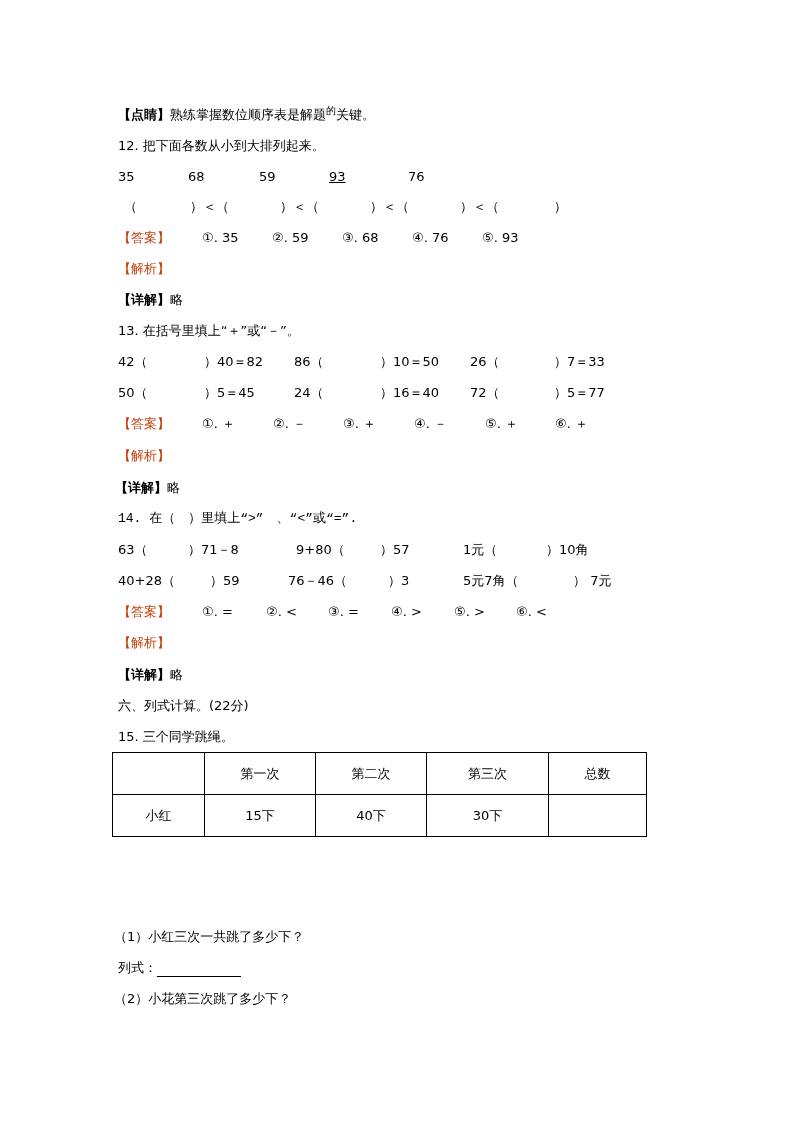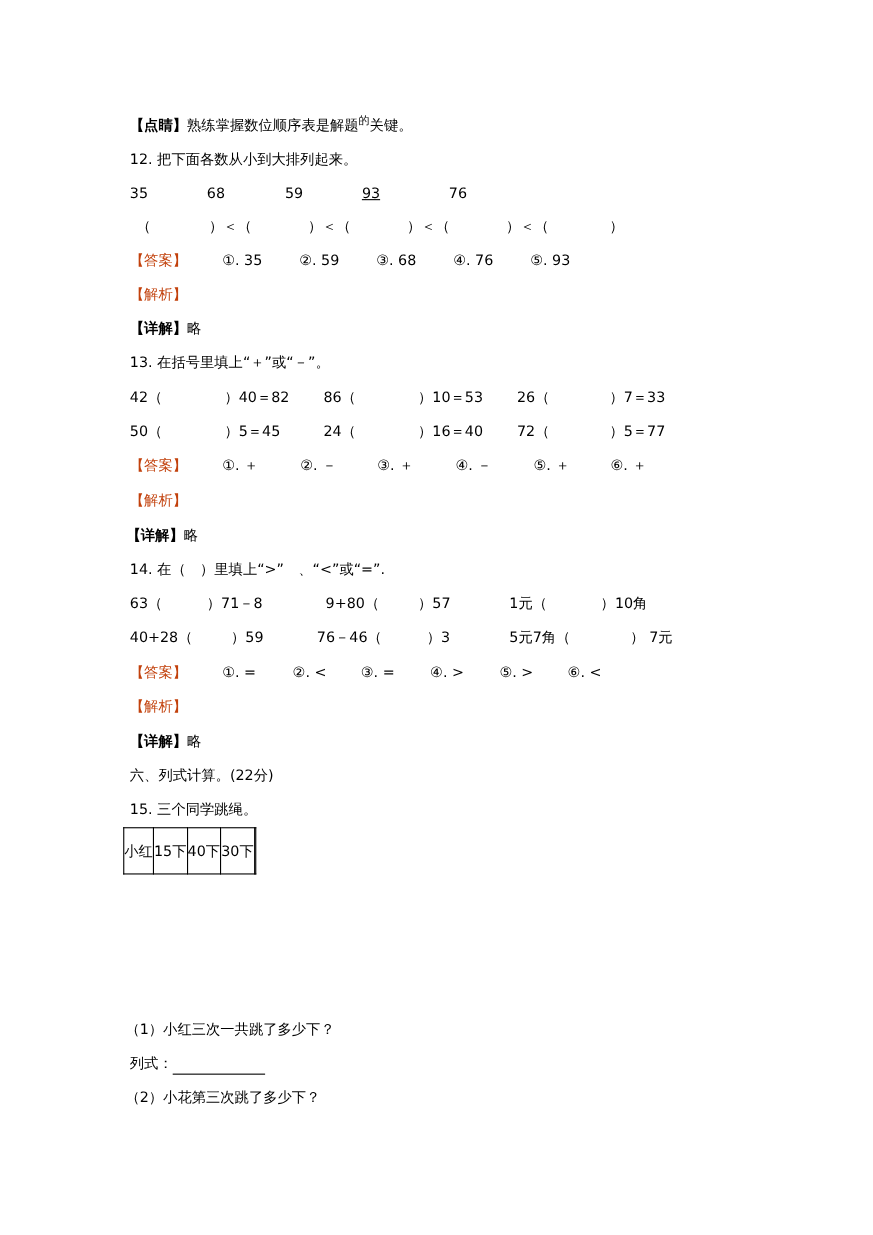--- a/index.html
+++ b/index.html
@@ -56,21 +56,21 @@
 <div class="line blue" style="top:260px;">【解析】</div>
 <div class="line" style="top:291px;">
   <span class="bold">【详解】</span><span>略</span>
 </div>
 
 <div class="line" style="top:322px;">13. 在括号里填上“＋”或“－”。</div>
 <div class="line" style="top:353px;">
   <span class="cell" style="left:0px;">42（</span>
   <span class="cell" style="left:86px;">）40＝82</span>
   <span class="cell" style="left:176px;">86（</span>
-  <span class="cell" style="left:262px;">）10＝53</span>
+  <span class="cell" style="left:262px;">）10＝50</span>
   <span class="cell" style="left:352px;">26（</span>
   <span class="cell" style="left:436px;">）7＝33</span>
 </div>
 <div class="line" style="top:384px;">
   <span class="cell" style="left:0px;">50（</span>
   <span class="cell" style="left:86px;">）5＝45</span>
   <span class="cell" style="left:176px;">24（</span>
   <span class="cell" style="left:262px;">）16＝40</span>
   <span class="cell" style="left:352px;">72（</span>
   <span class="cell" style="left:436px;">）5＝77</span>
@@ -82,21 +82,21 @@
   <span class="cell" style="left:225px;">③. ＋</span>
   <span class="cell" style="left:296px;">④. －</span>
   <span class="cell" style="left:367px;">⑤. ＋</span>
   <span class="cell" style="left:437px;">⑥. ＋</span>
 </div>
 <div class="line blue" style="top:447px;">【解析】</div>
 <div class="line" style="top:479px; left:115px;">
   <span class="bold">【详解】</span><span>略</span>
 </div>
 
-<div class="line" style="top:510px;">14. 在（　）里填上“&gt;”　、“&lt;”或“=”.</div>
+<div class="line" style="top:510px;font-family:Liberation Mono, monospace;">14. 在（　）里填上“&gt;”　、“&lt;”或“=”.</div>
 <div class="line" style="top:541px;">
   <span class="cell" style="left:0px;">63（</span>
   <span class="cell" style="left:70px;">）71－8</span>
   <span class="cell" style="left:178px;">9+80（</span>
   <span class="cell" style="left:262px;">）57</span>
   <span class="cell" style="left:345px;">1元（</span>
   <span class="cell" style="left:428px;">）10角</span>
 </div>
 <div class="line" style="top:572px;">
   <span class="cell" style="left:0px;">40+28（</span>
@@ -119,20 +119,27 @@
 <div class="line" style="top:666px;">
   <span class="bold">【详解】</span><span>略</span>
 </div>
 
 <div class="line" style="top:697px;">六、列式计算。(22分)</div>
 
 <div class="line" style="top:728px;">15. 三个同学跳绳。</div>
 
 <table class="score">
   <tbody>
+      <tr>
+    <td style="width:91px;"></td>
+    <td style="width:110px;">第一次</td>
+    <td style="width:110px;">第二次</td>
+    <td style="width:121px;">第三次</td>
+    <td style="width:97px;">总数</td>
+  </tr>
   <tr>
     <td>小红</td>
     <td>15下</td>
     <td>40下</td>
     <td>30下</td>
     <td></td>
   </tr>
 </tbody>
   </table>
 

